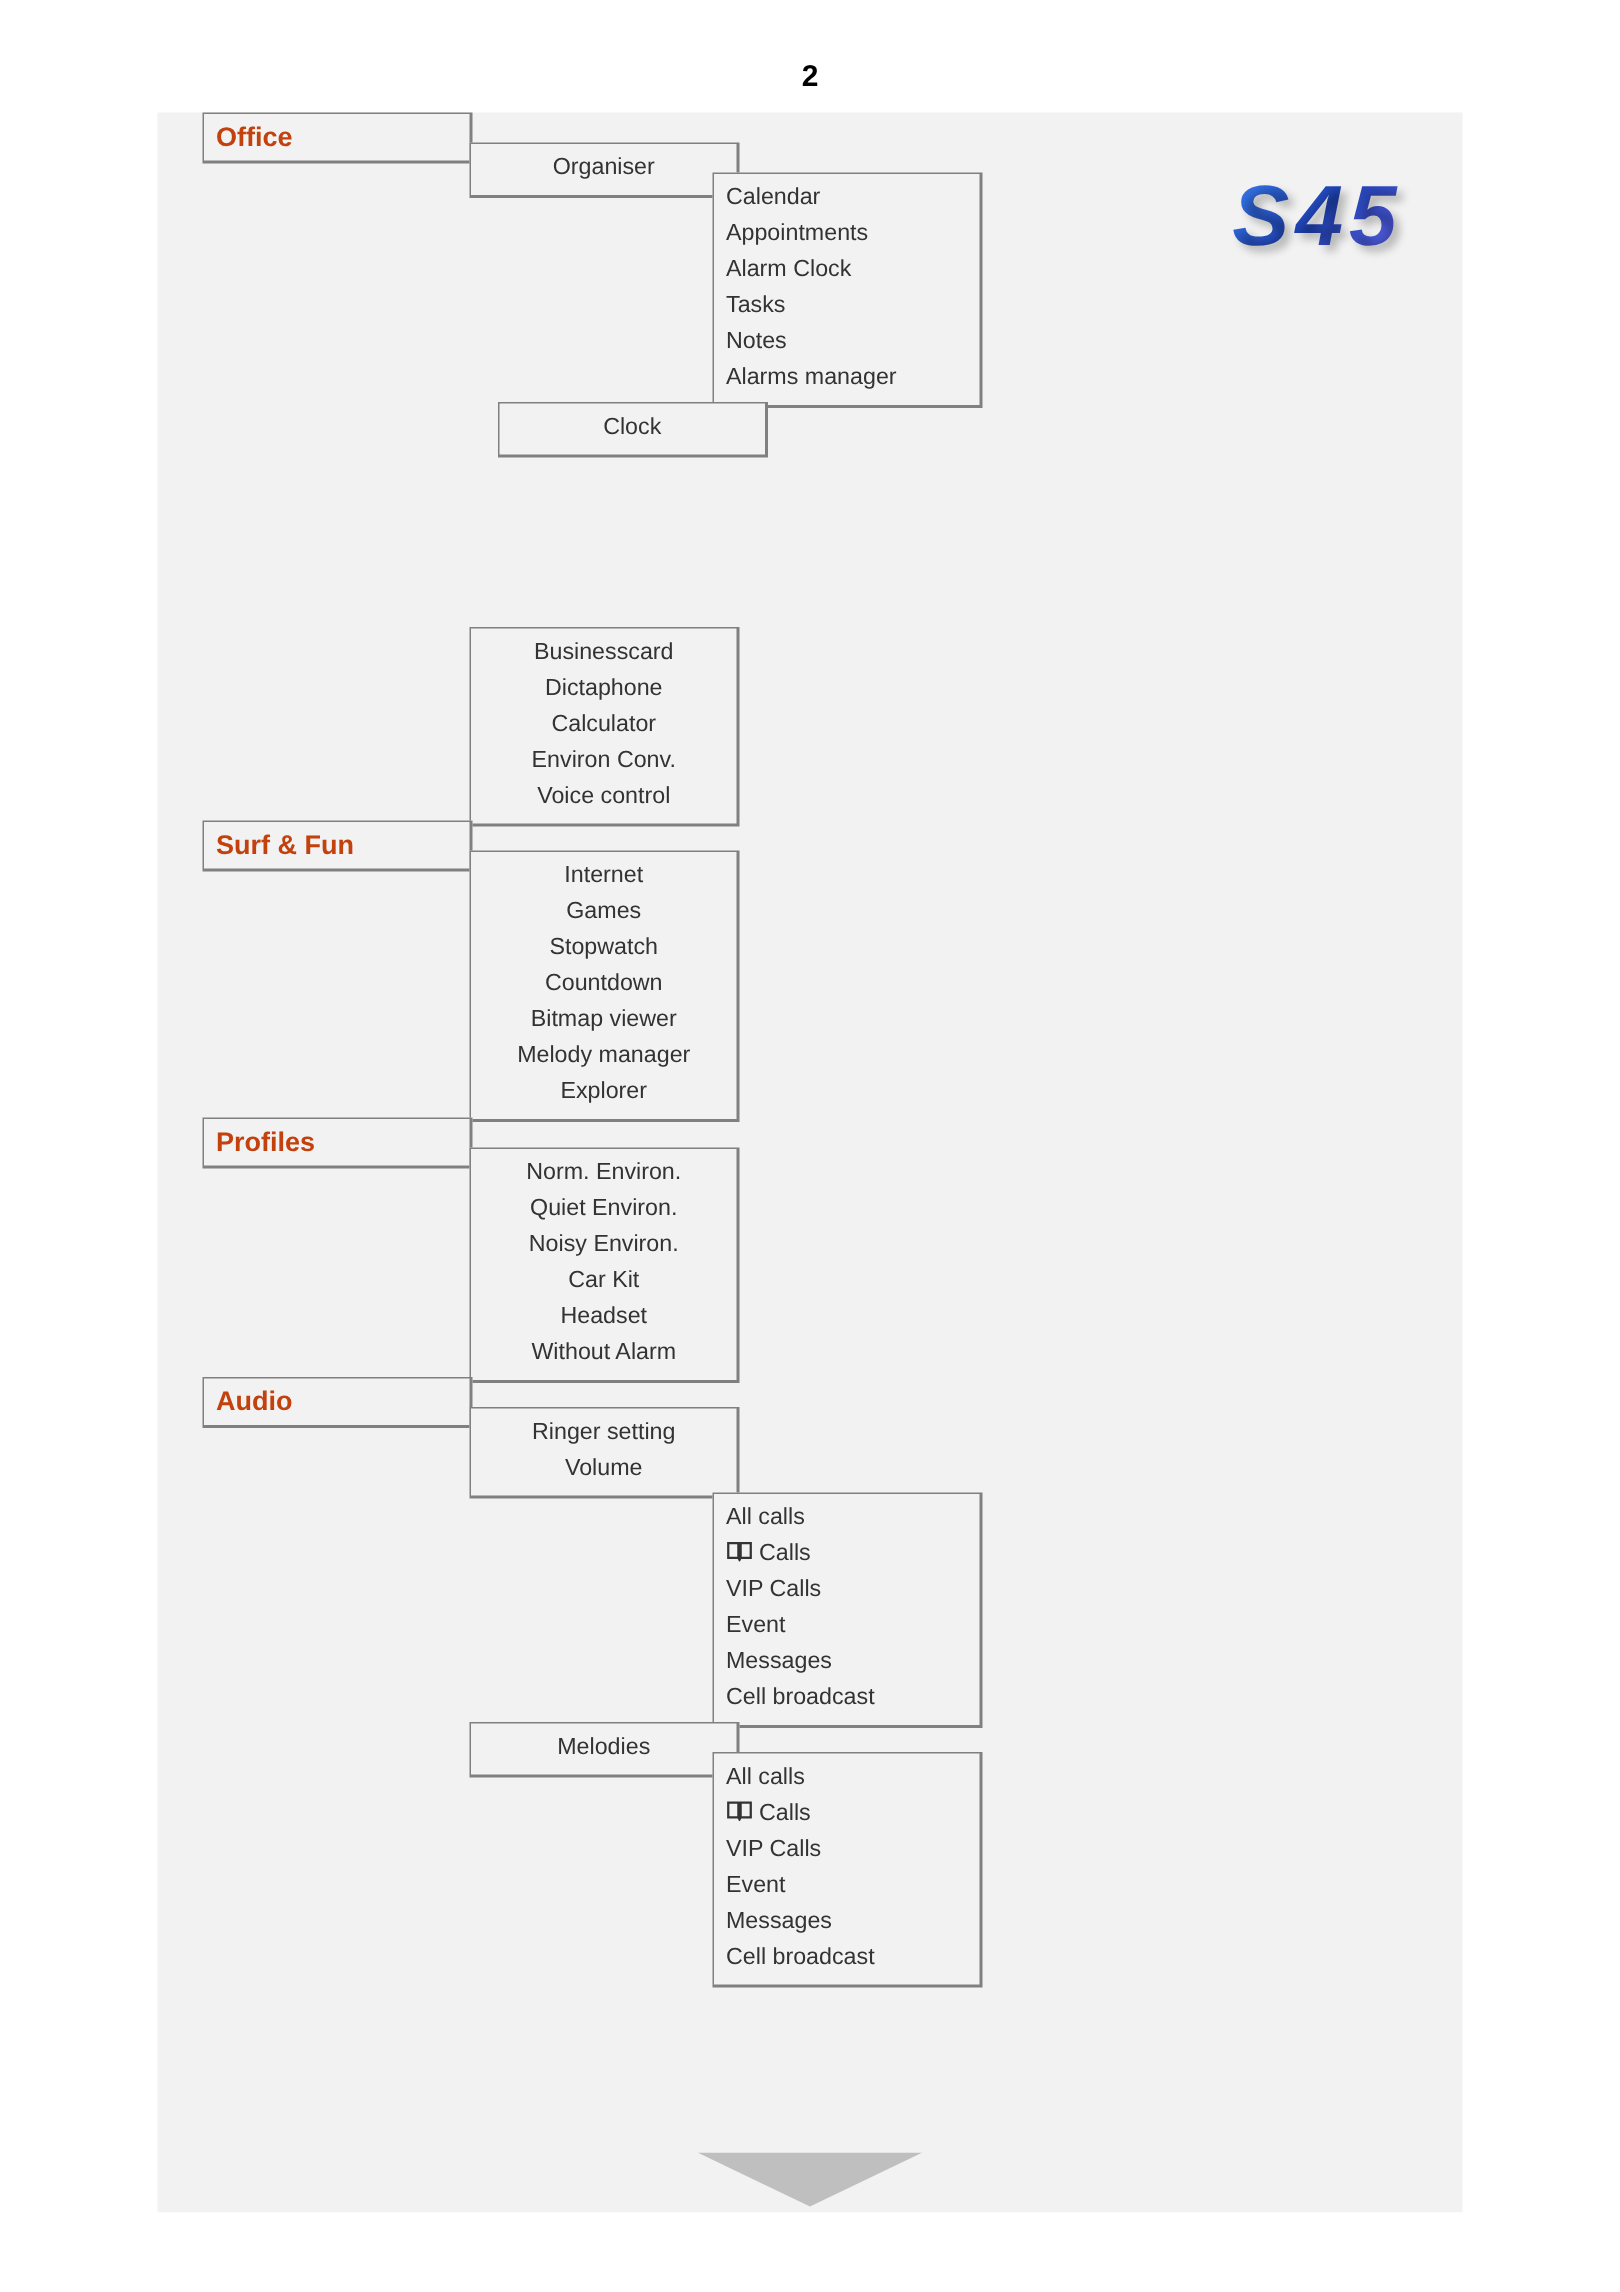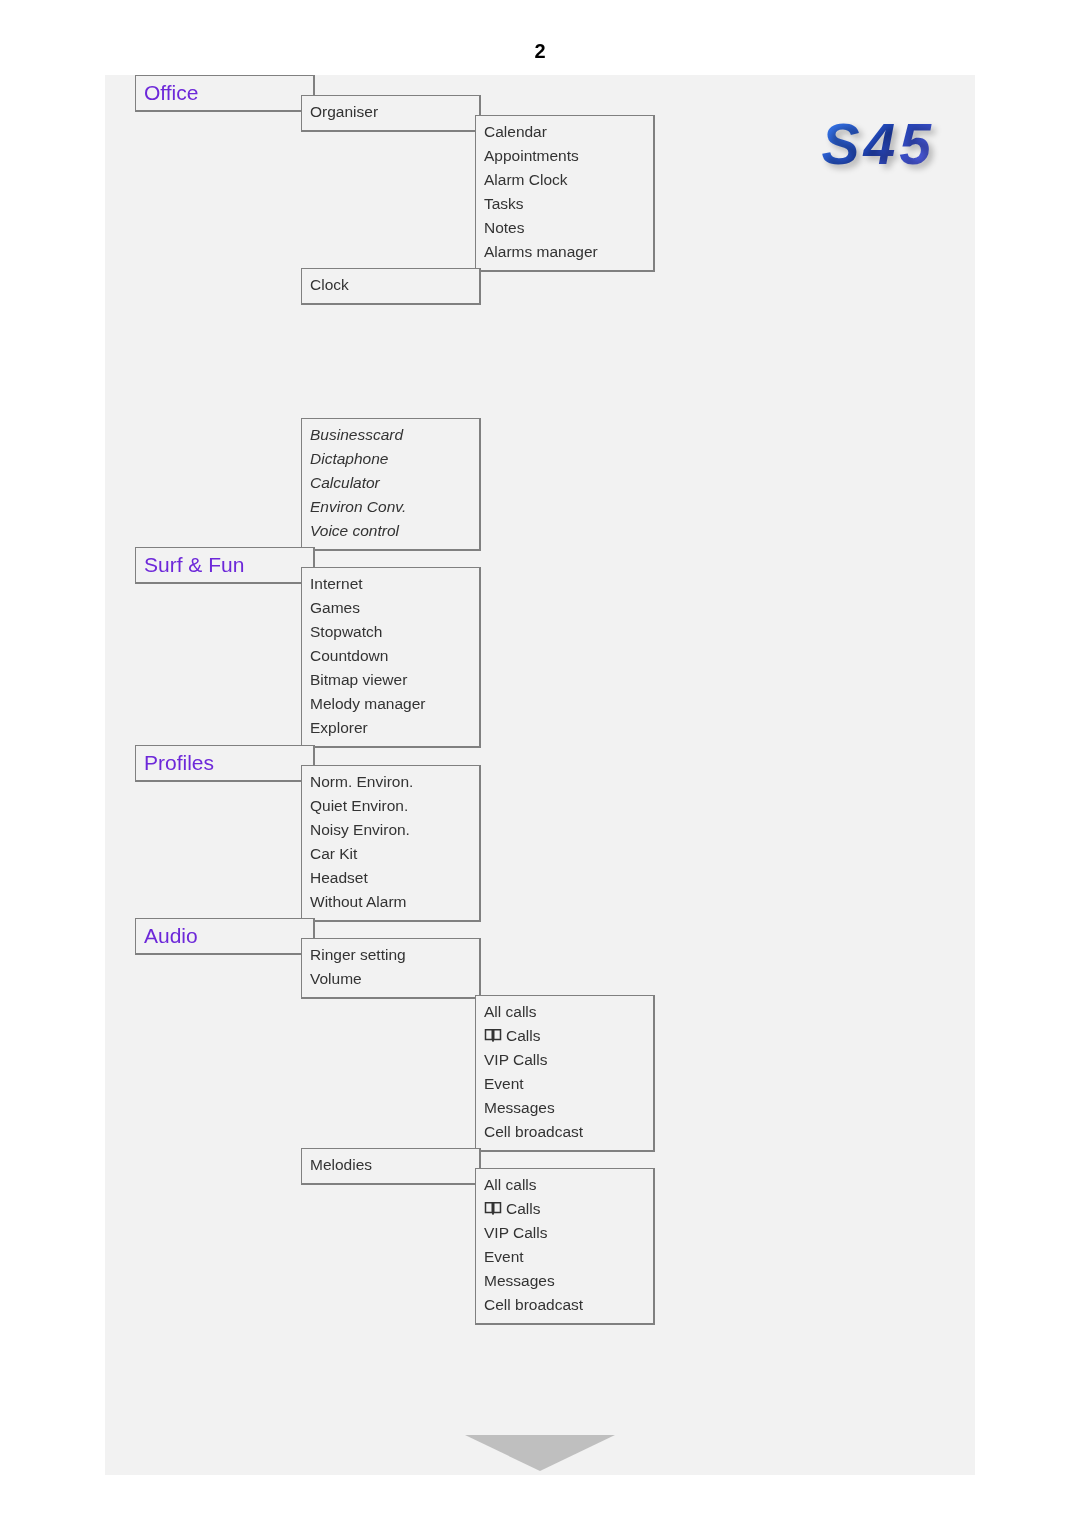--- a/index.html
+++ b/index.html
@@ -35,26 +35,26 @@
     background: linear-gradient(135deg, #3b82f6 0%, #1e40af 50%, #6366f1 100%);
     -webkit-background-clip: text;
     -webkit-text-fill-color: transparent;
     background-clip: text;
     text-shadow: 4px 4px 6px rgba(0,0,0,0.25);
   }
   .col {
     position: absolute;
   }
   .col1 { left: 30px;  width: 180px; }
-  .col2 { left: 196px; width: 180px; }
+  .col2 { left: 208px; width: 180px; text-align: center; }
   .col3 { left: 370px; width: 204px; }
   .heading {
-    color: #6d28d9;
-    font-weight: normal;
-    font-size: 21px;
+    color: #c2410c;
+    font-weight: bold;
+    font-size: 18px;
     border: 1px solid #808080;
     border-bottom: 2px solid #808080;
     border-right: 2px solid #808080;
     background: #f2f2f2;
     padding: 5px 8px;
     width: 180px;
     display: block;
   }
   .items {
     border: 1px solid #808080;
@@ -105,24 +105,24 @@
   <div class="col col3" style="top:40px;">
     <div class="items">
       <div>Calendar</div>
       <div>Appointments</div>
       <div>Alarm Clock</div>
       <div>Tasks</div>
       <div>Notes</div>
       <div>Alarms manager</div>
     </div>
   </div>
-  <div class="col col2" style="top:193px;">
+  <div class="col col2" style="top:193px;margin-left:19px;">
     <span class="items">Clock</span>
   </div>
-  <div class="col col2" style="top:343px;font-style:italic;">
+  <div class="col col2" style="top:343px;">
     <div class="items">
       <div>Businesscard</div>
       <div>Dictaphone</div>
       <div>Calculator</div>
       <div>Environ Conv.</div>
       <div>Voice control</div>
     </div>
   </div>
 
   <div class="col col1" style="top:472px;">

